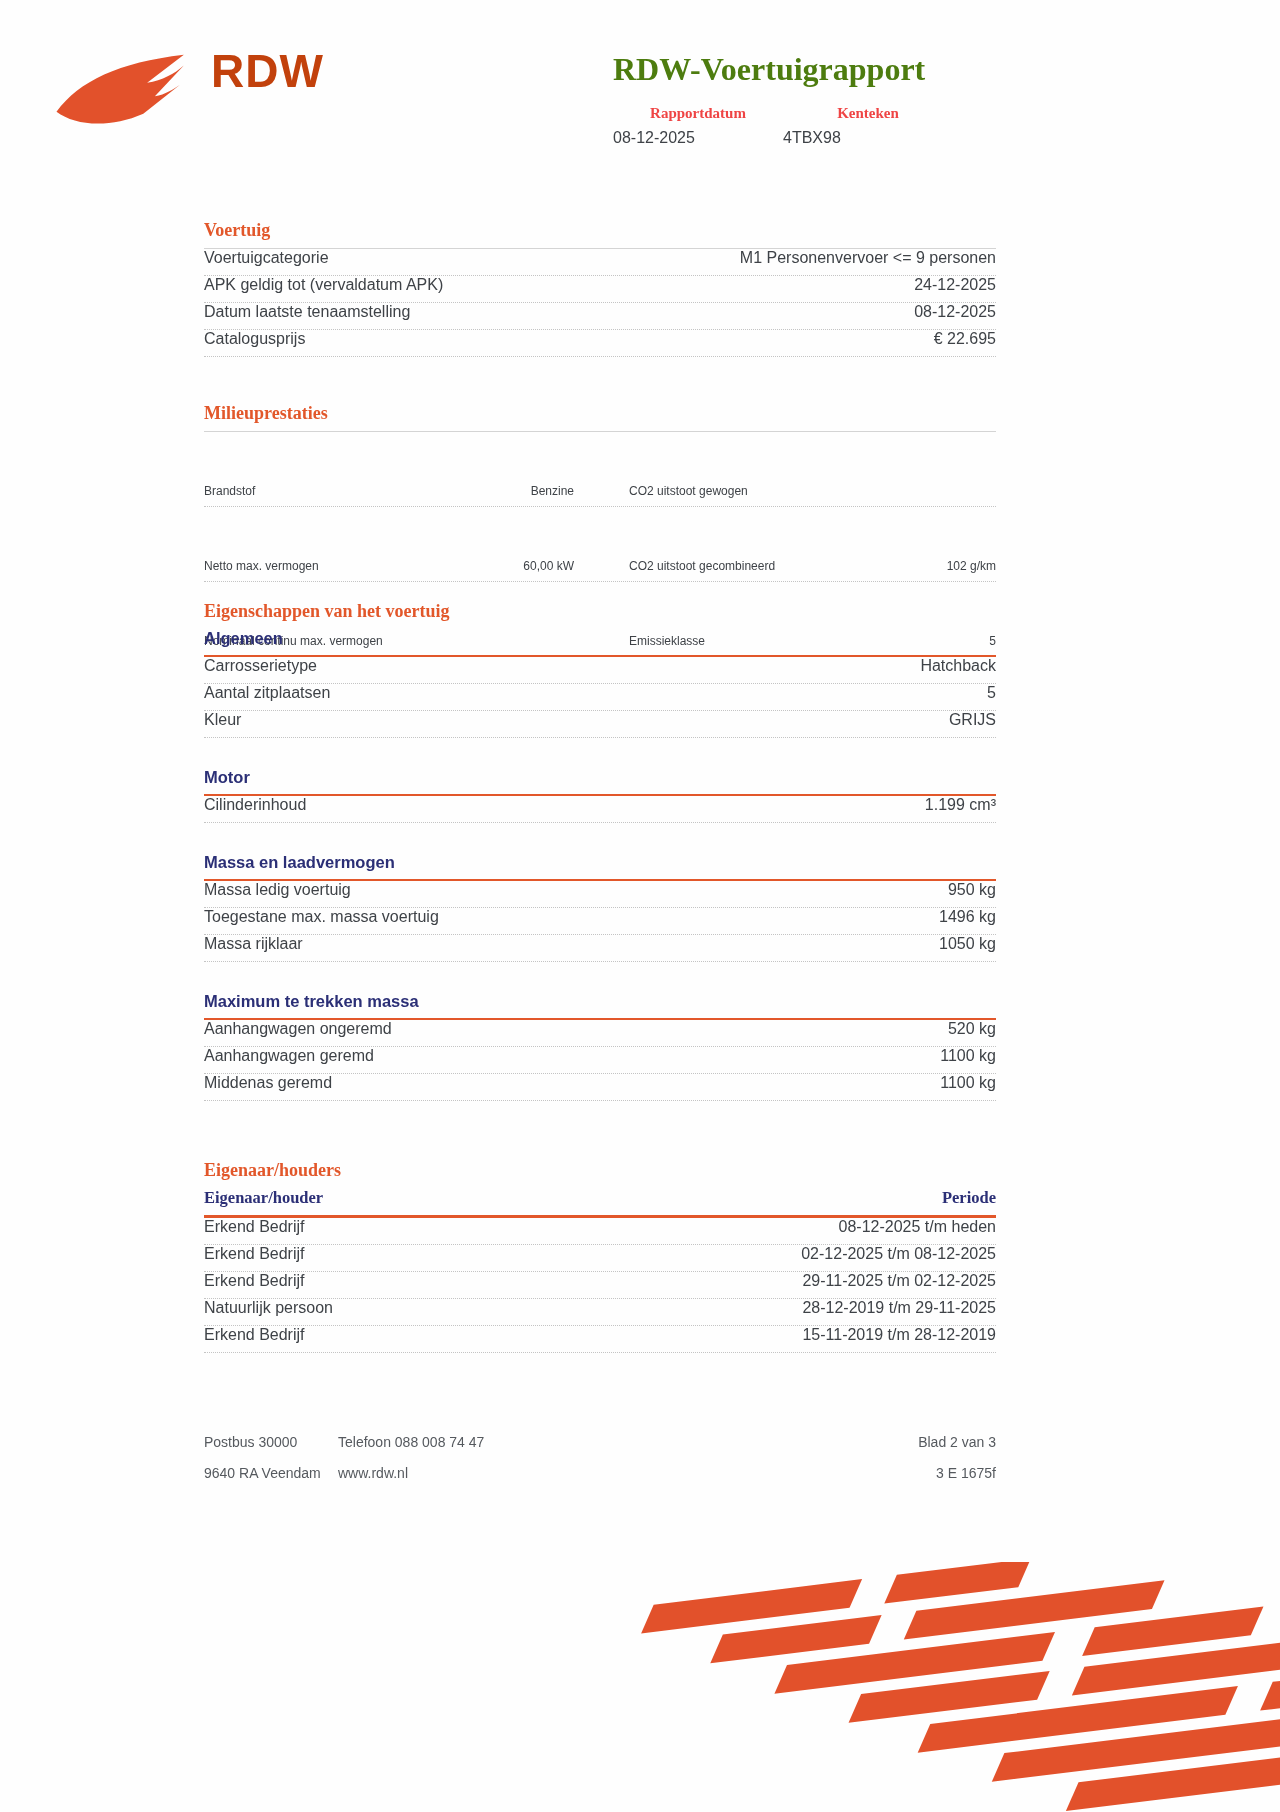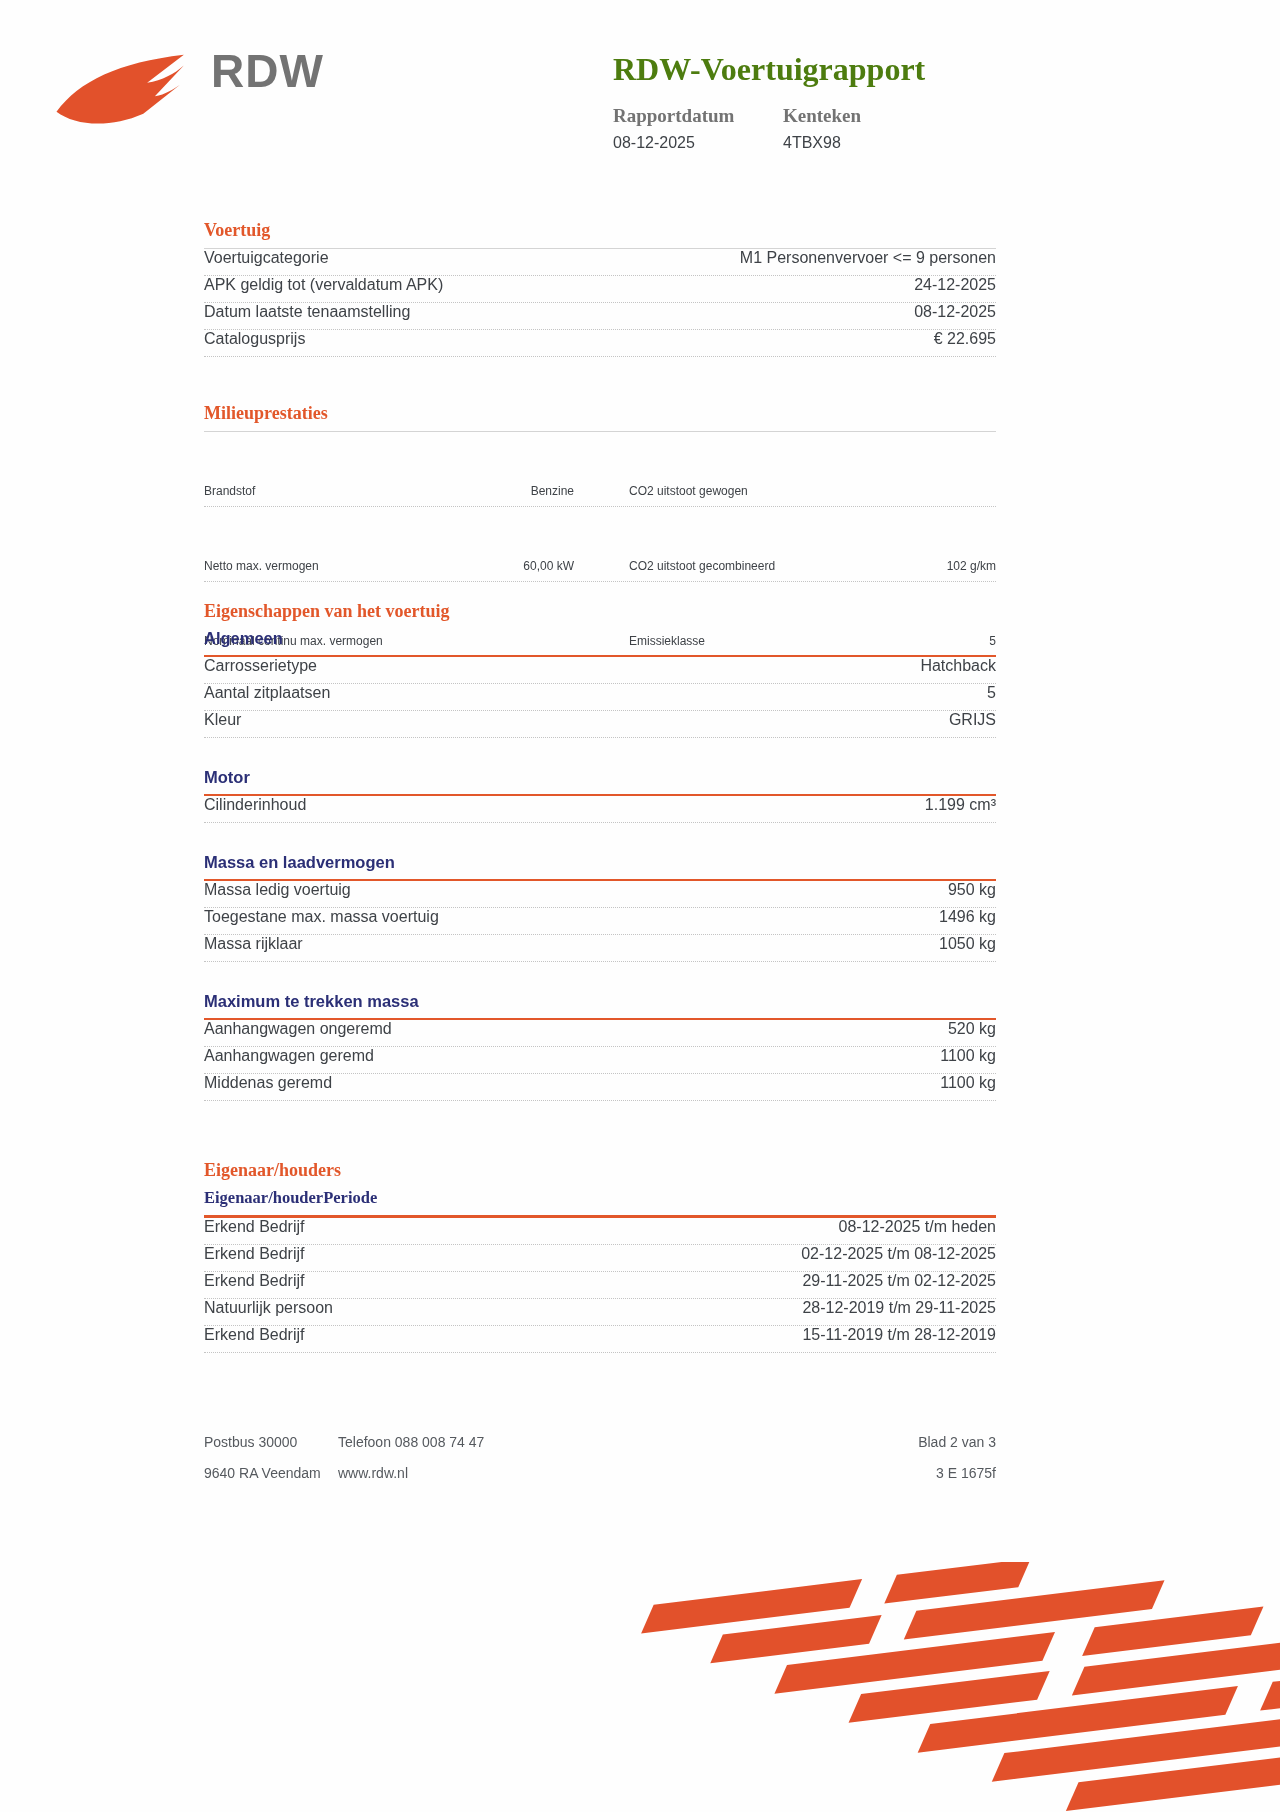--- a/index.html
+++ b/index.html
@@ -13,32 +13,32 @@
     color: #3e4247;
     overflow: hidden;
   }
 
   
   .logo { position: absolute; left: 52px; top: 50px; display: flex; align-items: flex-start; }
   .logo-swoosh { width: 145px; height: 82px; }
   .logo-text {
     font-family: "Liberation Sans", sans-serif;
     font-weight: bold; font-size: 46px; line-height: 1;
-    color: #737373; letter-spacing: 1px; margin-left: 14px; margin-top: -2px;
+    color: #c2410c; letter-spacing: 1px; margin-left: 14px; margin-top: -2px;
   }
   .title-block { position: absolute; left: 613px; top: 52px; width: 420px; }
   .doc-title {
     font-family: "Liberation Serif", serif;
     font-weight: bold; font-size: 32px; color: #4d7c0f; line-height: 1.1;
   }
   .meta { display: flex; margin-top: 18px; }
   .meta-col { width: 170px; }
   .meta-label {
     font-family: "Liberation Serif", serif;
-    font-weight: bold; font-size: 19px; color: #737373;
+    font-weight: bold; font-size: 15px; color: #ef4444; text-align: center;
   }
   .meta-value { font-size: 16px; color: #3e4247; margin-top: 7px; }
 
   
   .section { position: absolute; left: 204px; width: 792px; }
   .sec-heading {
     font-family: "Liberation Serif", serif;
     font-weight: bold; font-size: 18px; color: #e2572a; margin-bottom: 7px;
   }
   .rows { border-top: 1px solid #d4d4d4; }
@@ -60,21 +60,21 @@
   
   .group { margin-top: 30px; }
   .group.first { margin-top: 2px; }
   .group-title {
     font-weight: bold; font-size: 16.5px; color: #2b2f76;
     padding-bottom: 7px; border-bottom: 2px solid #e2572a;
   }
 
   
   .owner-head {
-    display: flex; justify-content: flex-start;
+    display: flex; justify-content: space-between;
     font-weight: bold; font-size: 16.5px; color: #2b2f76;
     padding-bottom: 7px; border-bottom: 3px solid #e2572a; margin-top: 2px;
   }
   .owner-head .col-right { font-family: "Liberation Serif", serif; }
   .owner-head .col-left  { font-family: "Liberation Serif", serif; }
 
   
   .footer { position: absolute; left: 204px; top: 1434px; width: 792px; font-size: 14px; color: #55595e; }
   .footer-grid { display: grid; grid-template-columns: 134px 1fr auto; row-gap: 15px; }
   .footer-grid .right { text-align: right; }

